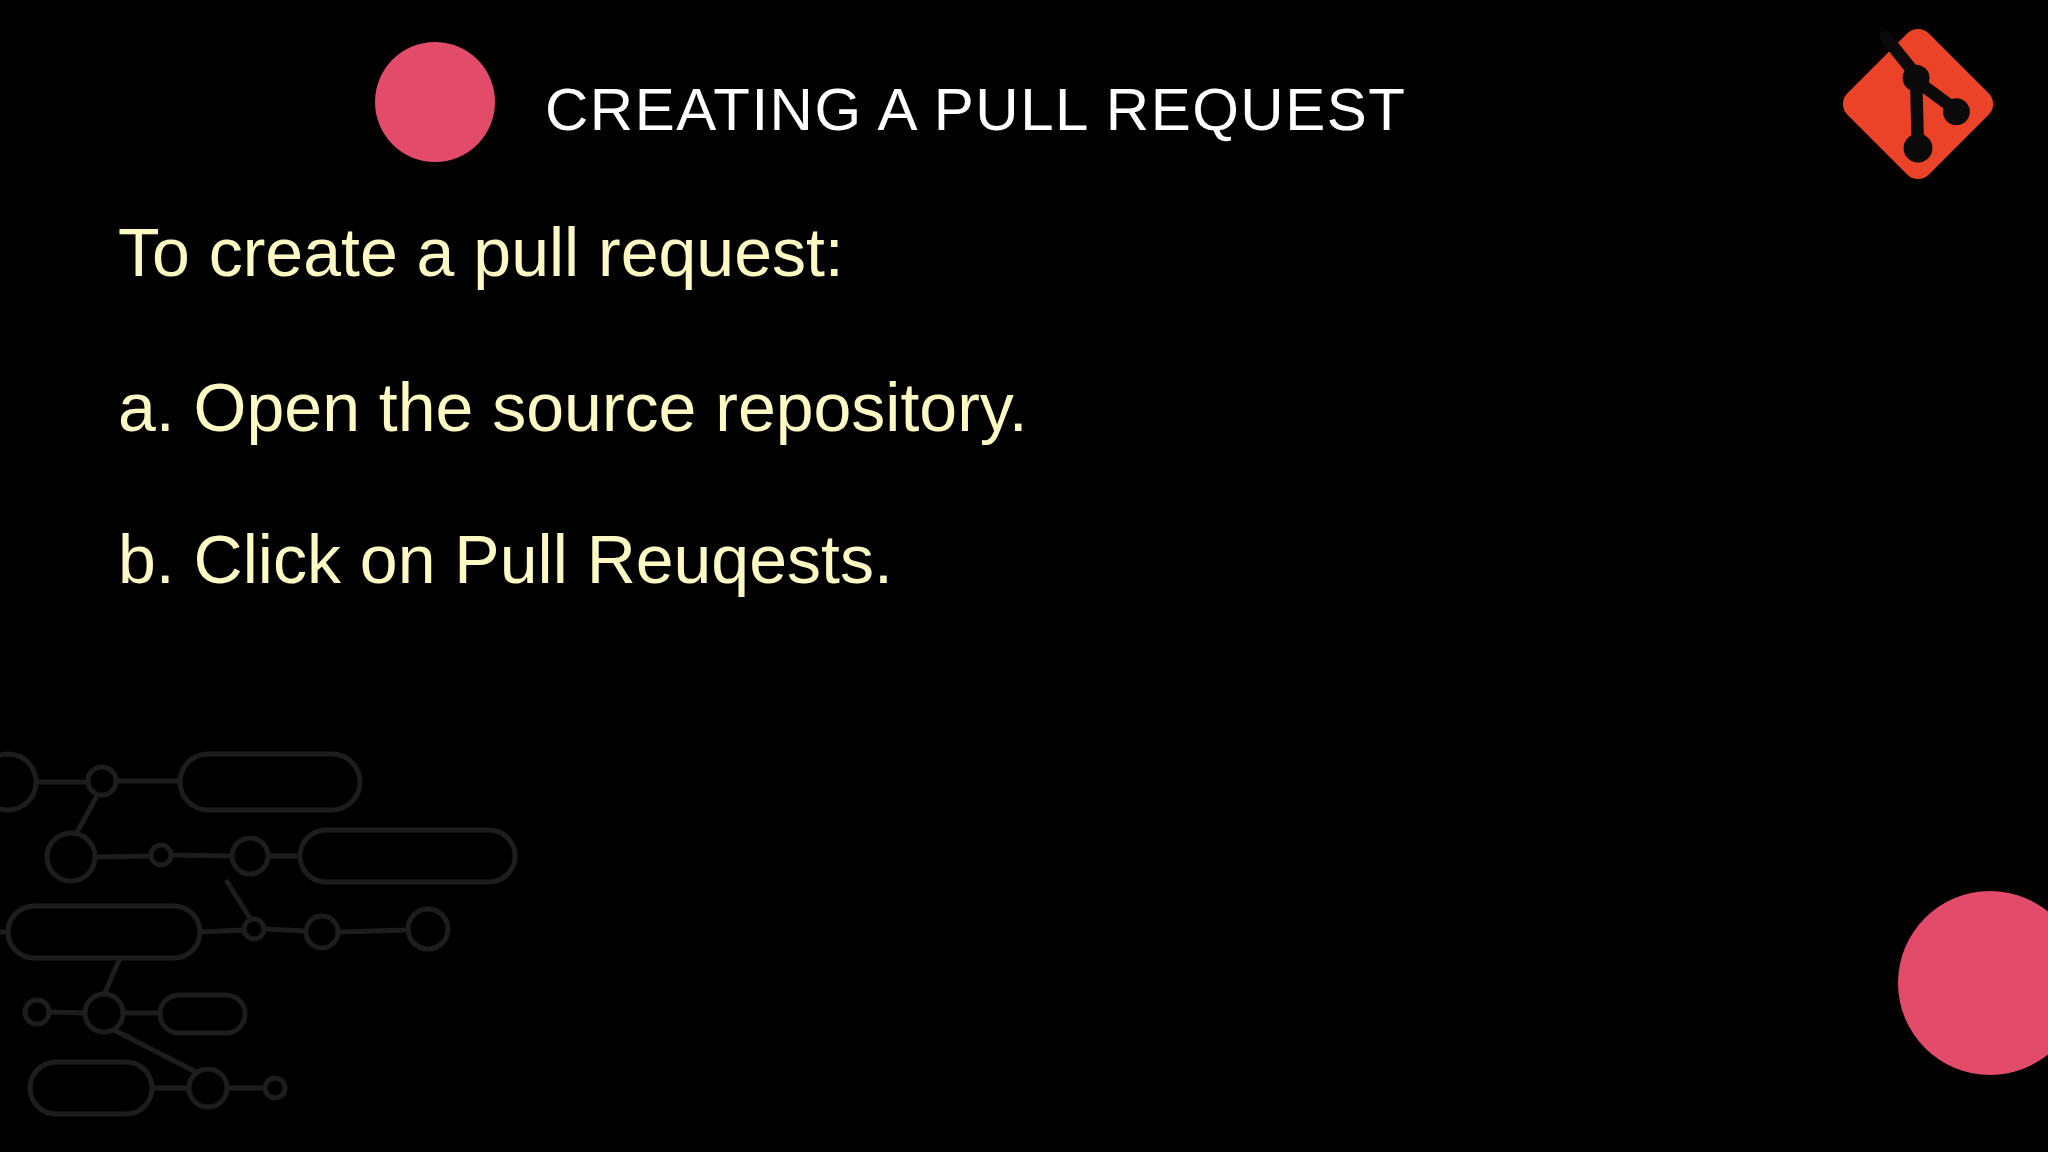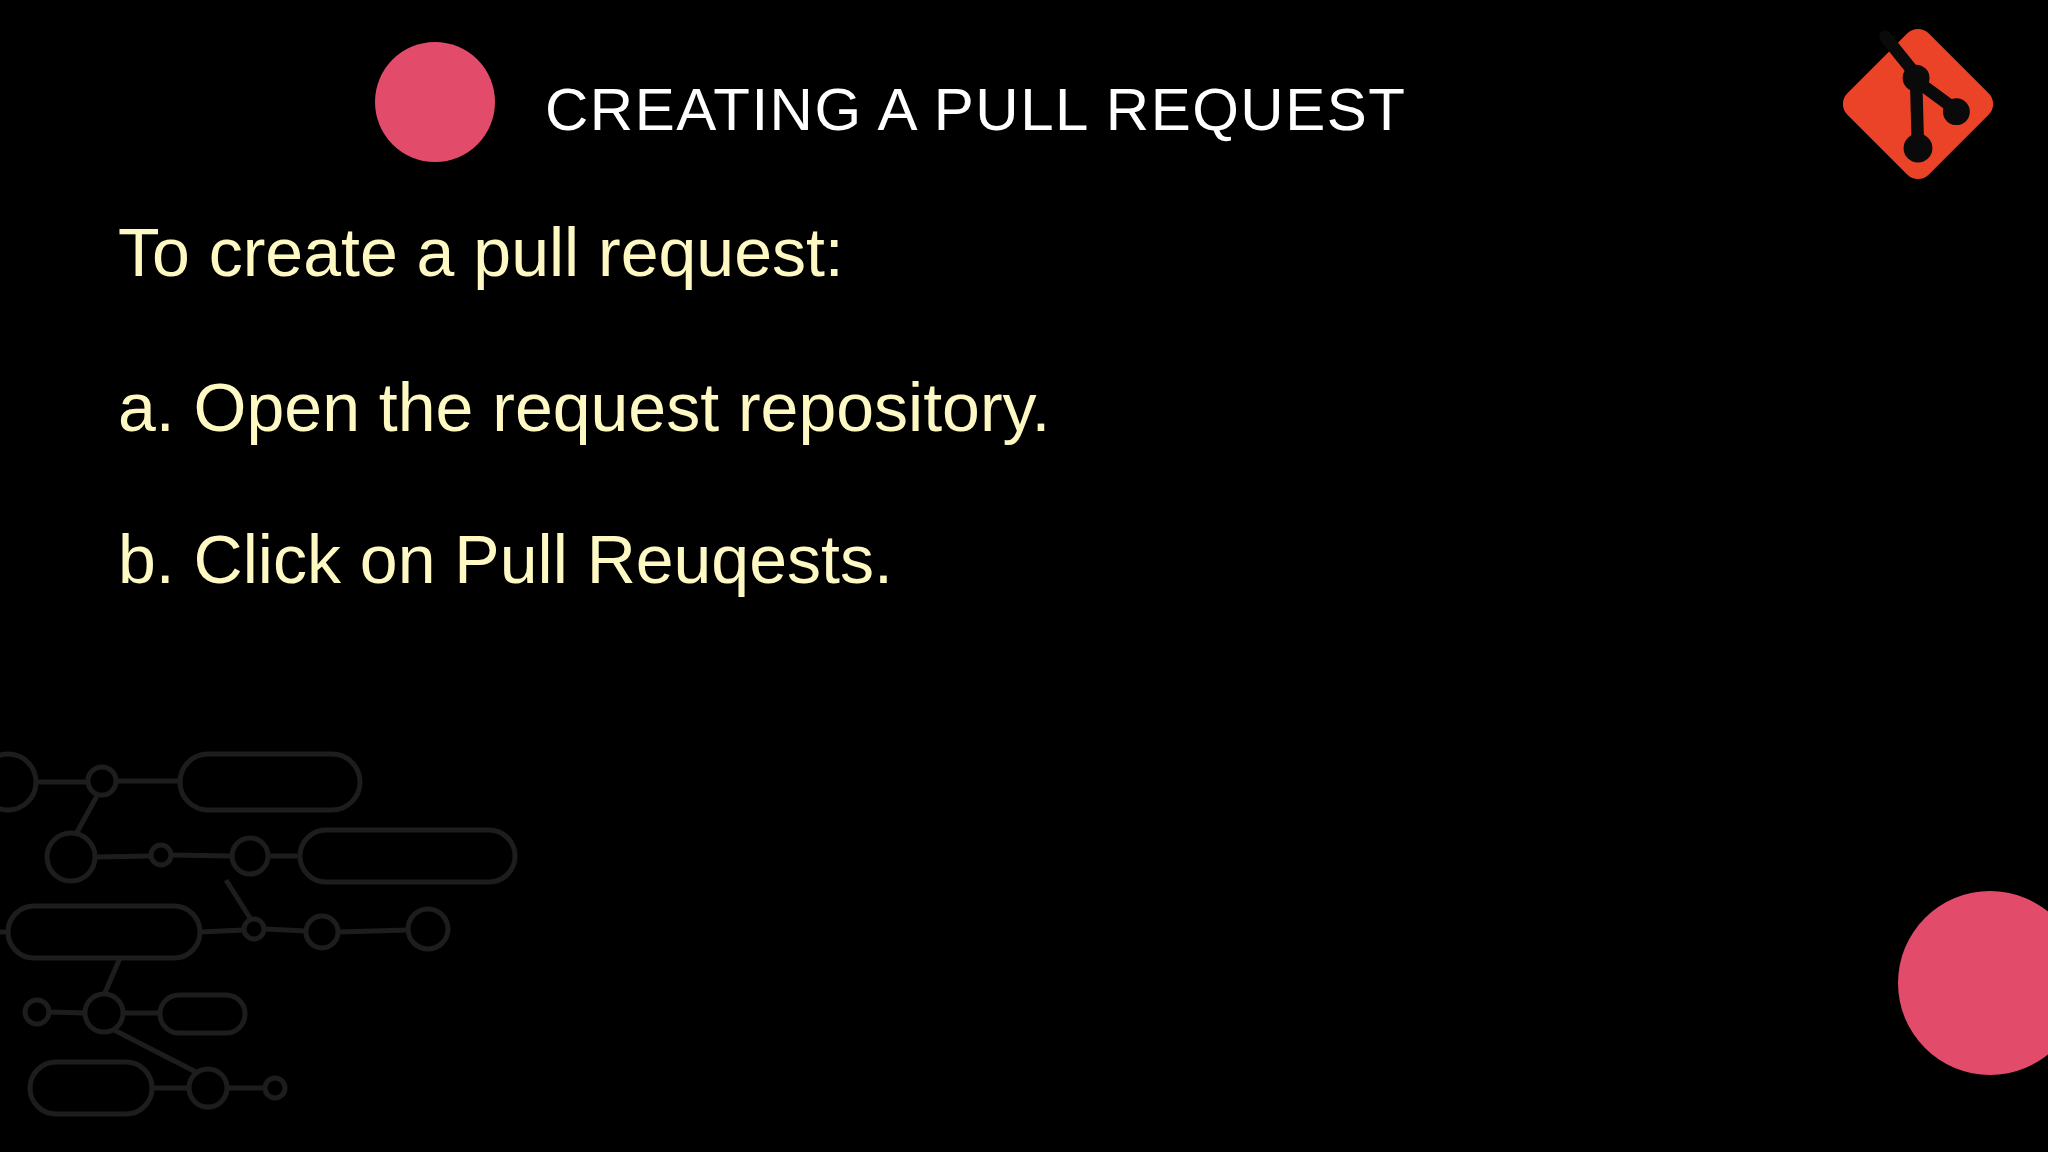--- a/index.html
+++ b/index.html
@@ -137,18 +137,18 @@
       <line x1="66" y1="30" x2="98" y2="70"></line>
       <line x1="98" y1="74" x2="100" y2="146"></line>
       <line x1="104" y1="80" x2="134" y2="102"></line>
       <circle cx="98" cy="73" r="14" stroke="none"></circle>
       <circle cx="140" cy="108" r="14" stroke="none"></circle>
       <circle cx="100" cy="146" r="15" stroke="none"></circle>
     </g>
   </svg>
 
   <p class="line intro">To create a pull request:</p>
-  <p class="line step-a">a. Open the request repository.</p>
+  <p class="line step-a">a. Open the source repository.</p>
   <p class="line step-b">b. Click on Pull Reuqests.</p>
 
   <div class="accent-circle bottom"></div>
 
 </div>
 
 </body></html>

